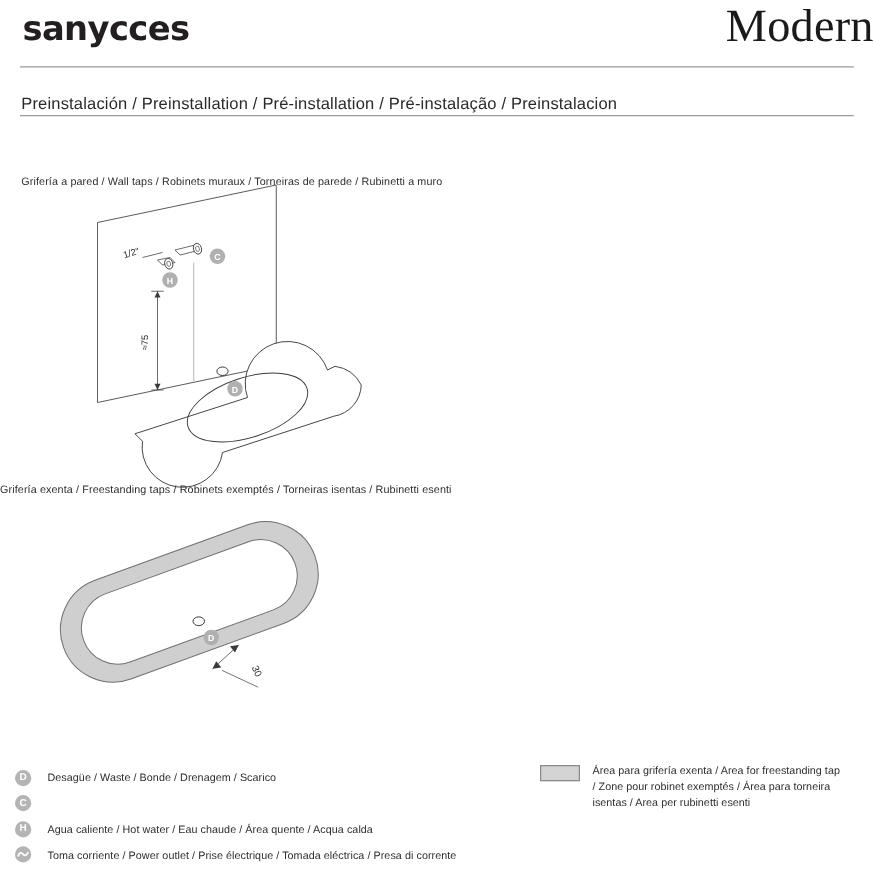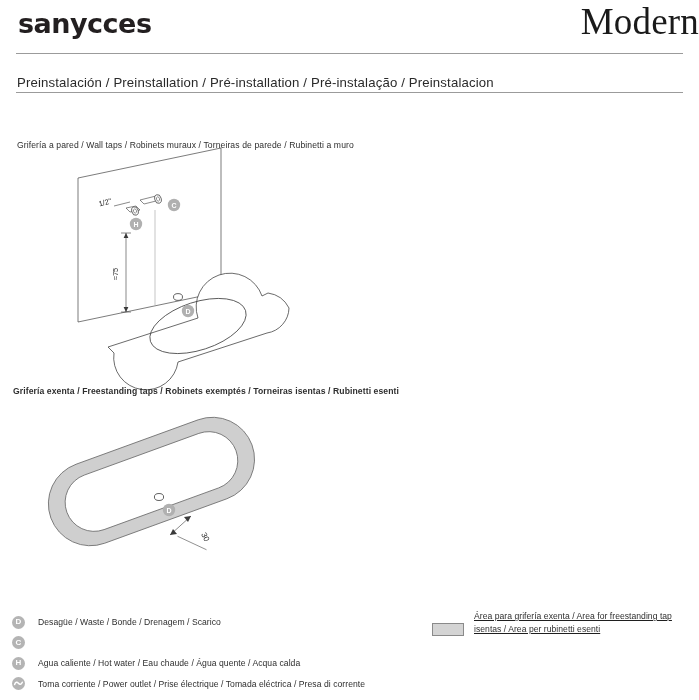--- a/index.html
+++ b/index.html
@@ -62,21 +62,21 @@
     letter-spacing: 0.15px;
   }
 
   .subtitle {
     position: absolute;
     font-size: 8.6px;
     color: #2e2e2e;
     letter-spacing: 0.1px;
   }
   .subtitle-1 { left: 17px; top: 108px; margin-top: 32px; }
-  .subtitle-2 { left: 13px; top: 386px; font-weight: bold; }
+  .subtitle-2 { left: 0; top: 386px; }
 
   
   .drawing {
     position: absolute;
     overflow: visible;
   }
   #drawing-walltaps { left: 0px; top: 130px; width: 340px; height: 230px; }
   #drawing-freestanding { left: 0px; top: 410px; width: 340px; height: 190px; }
 
   
@@ -111,22 +111,21 @@
     color: #2e2e2e;
     letter-spacing: 0.05px;
     white-space: nowrap;
   }
 
   .legend-right {
     position: absolute;
     left: 432px; top: 610px;
     width: 258px;
     display: flex;
-    align-items: flex-end;
-    text-decoration: underline;
+    align-items: flex-start;
   }
   .swatch {
     width: 30px; height: 11px;
     background: #d4d4d4;
     border: 1px solid #8a8a8a;
     flex: 0 0 auto;
     margin-top: 2px;
   }
   .legend-right-text {
     margin-left: 10px;
@@ -238,32 +237,33 @@
     <div class="badge">D</div>
     <div class="legend-text">Desagüe / Waste / Bonde / Drenagem / Scarico</div>
   </div>
 
   <div class="legend-row">
     <div class="badge">C</div>
   </div>
 
   <div class="legend-row">
     <div class="badge">H</div>
-    <div class="legend-text">Agua caliente / Hot water / Eau chaude / Água quente / Acqua calda</div>
+    <div class="legend-text">Agua caliente / Hot water / Eau chaude / Área quente / Acqua calda</div>
   </div>
 
   <div class="legend-row">
     <div class="badge icon-badge">
       <svg width="13" height="13" viewBox="0 0 13 13">
         <path d="M2.6 7.6 C3.6 4.8 5.1 4.8 6.4 6.3 C7.7 7.8 9.2 7.8 10.3 5.2" fill="none" stroke="#ffffff" stroke-width="1.5" stroke-linecap="round"></path>
       </svg>
     </div>
     <div class="legend-text">Toma corriente / Power outlet / Prise électrique / Tomada eléctrica / Presa di corrente</div>
   </div>
 </div>
 
 <div class="legend-right">
   <div class="swatch"></div>
   <div class="legend-right-text">
     <div>Área para grifería exenta / Area for freestanding tap</div>
+    <div>/ Zone pour robinet exemptés / Área para torneira</div>
     <div>isentas / Area per rubinetti esenti</div>
   </div>
 </div>
 
 </body></html>

